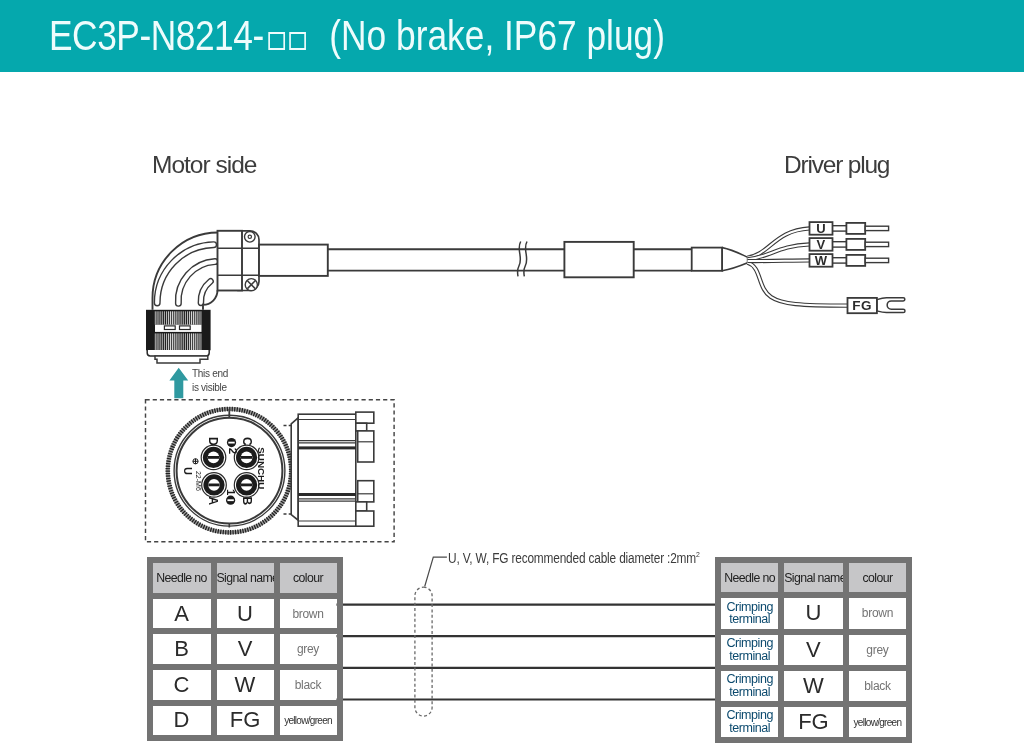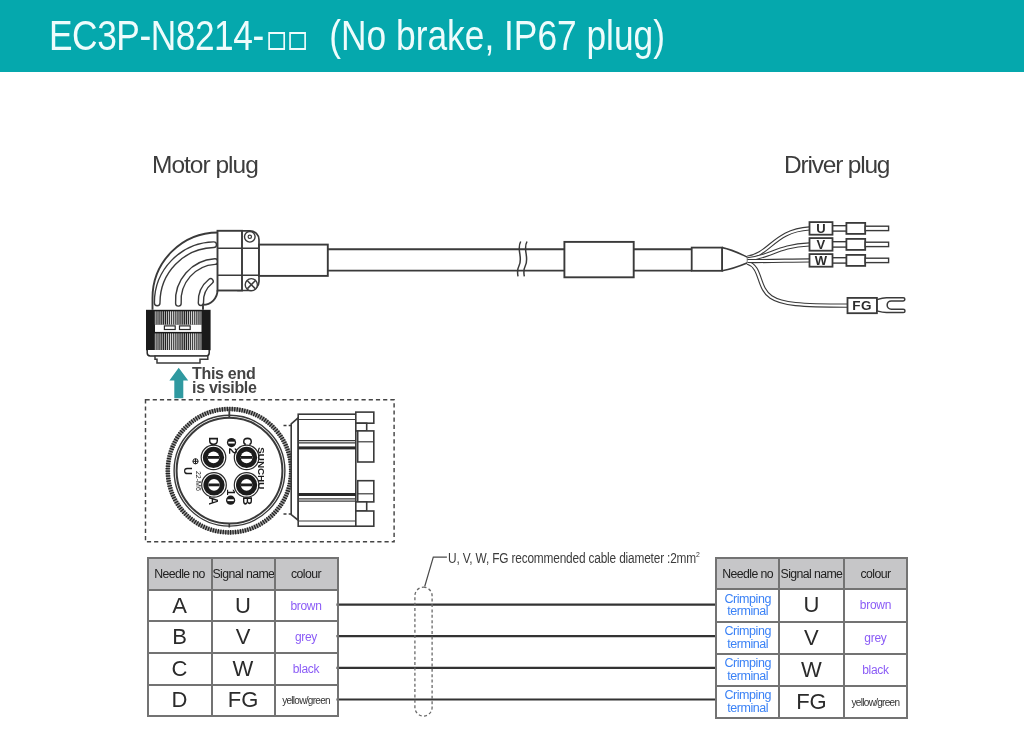--- a/index.html
+++ b/index.html
@@ -2,38 +2,38 @@
 <html><head>
 <meta charset="utf-8">
 <style>
   html,body{margin:0;padding:0;}
   body{width:1024px;height:744px;background:#fff;font-family:"Liberation Sans",sans-serif;position:relative;overflow:hidden;}
   .abs{position:absolute;}
   #hdr{left:0;top:0;width:1024px;height:72px;background:#05a8ad;}
   #title{left:49px;top:12px;font-size:42.2px;color:#eefcfc;transform:scaleX(0.837);transform-origin:0 50%;white-space:nowrap;}
   .sq{display:inline-block;width:15.7px;height:13.6px;border:2.6px solid #eefcfc;margin-left:5.5px;vertical-align:baseline;}
   .side{font-size:24.5px;color:#3d3d3d;letter-spacing:-1px;white-space:nowrap;}
-  #thisend{left:192px;top:366.5px;font-size:16px;line-height:14.6px;color:#454545;letter-spacing:-0.3px;font-weight:bold;}
+  #thisend{left:192px;top:366.5px;font-size:10px;line-height:14.6px;color:#454545;letter-spacing:-0.3px;}
   #cablbl{left:448px;top:549.5px;font-size:13.8px;color:#3c3c3c;letter-spacing:-0.2px;white-space:nowrap;transform:scaleX(0.86);transform-origin:0 50%;}
   #cablbl sup{font-size:8px;}
   table{border-collapse:collapse;table-layout:fixed;position:absolute;}
-  td{border:2px solid #737373;text-align:center;vertical-align:middle;padding:0;overflow:hidden;margin-top:12px;}
+  td{border:6px solid #737373;text-align:center;vertical-align:middle;padding:0;overflow:hidden;margin-top:12px;}
   tr.hd td{background:#c6c6c8;font-size:12.3px;letter-spacing:-0.6px;color:#222;height:29.6px;white-space:nowrap;}
   td.big{font-size:22px;color:#2b2b2b;height:29.6px;}
-  td.sm{font-size:12px;letter-spacing:-0.3px;color:#8b5cf6;}
+  td.sm{font-size:12px;letter-spacing:-0.3px;color:#737373;}
   td.xs{font-size:10px;letter-spacing:-0.7px;color:#333;}
-  td.ct{font-size:12.5px;line-height:12.8px;letter-spacing:-0.45px;color:#3b82f6;}
+  td.ct{font-size:12.5px;line-height:12.8px;letter-spacing:-0.45px;color:#0c4a6e;}
   table.rt td{height:30.2px;}
   table.rt tr.hd td{height:29.4px;}
 </style>
 </head>
 <body>
 <div class="abs" id="hdr"></div>
 <div class="abs" id="title"><span style="letter-spacing:-0.55px;">EC3P-N8214-</span><span class="sq"></span><span class="sq"></span><span style="margin-left:28px;">(No brake, IP67 plug)</span></div>
-<div class="abs side" style="left:152px;top:151px;">Motor plug</div>
+<div class="abs side" style="left:152px;top:151px;">Motor side</div>
 <div class="abs side" style="left:784px;top:151px;letter-spacing:-1.2px;">Driver plug</div>
 <div class="abs" id="thisend">This end<br>is visible</div>
 <div class="abs" id="cablbl">U, V, W, FG recommended cable diameter :2mm<sup>2</sup></div>
 
 <svg class="abs" style="left:0;top:0;" width="1024" height="744" viewBox="0 0 1024 744">
 <defs>
   <pattern id="knurl" width="2.1" height="1" patternUnits="userSpaceOnUse">
     <rect x="0" y="0" width="1.0" height="1" fill="#dedede"></rect>
   </pattern>
 </defs>

